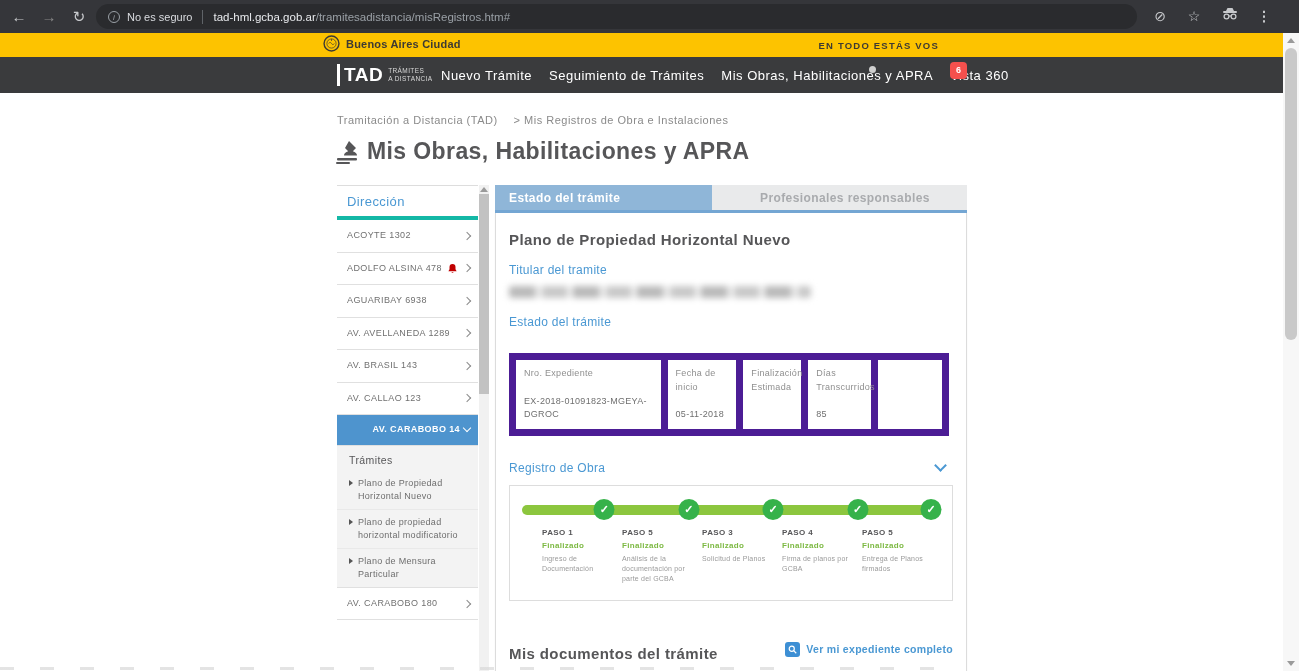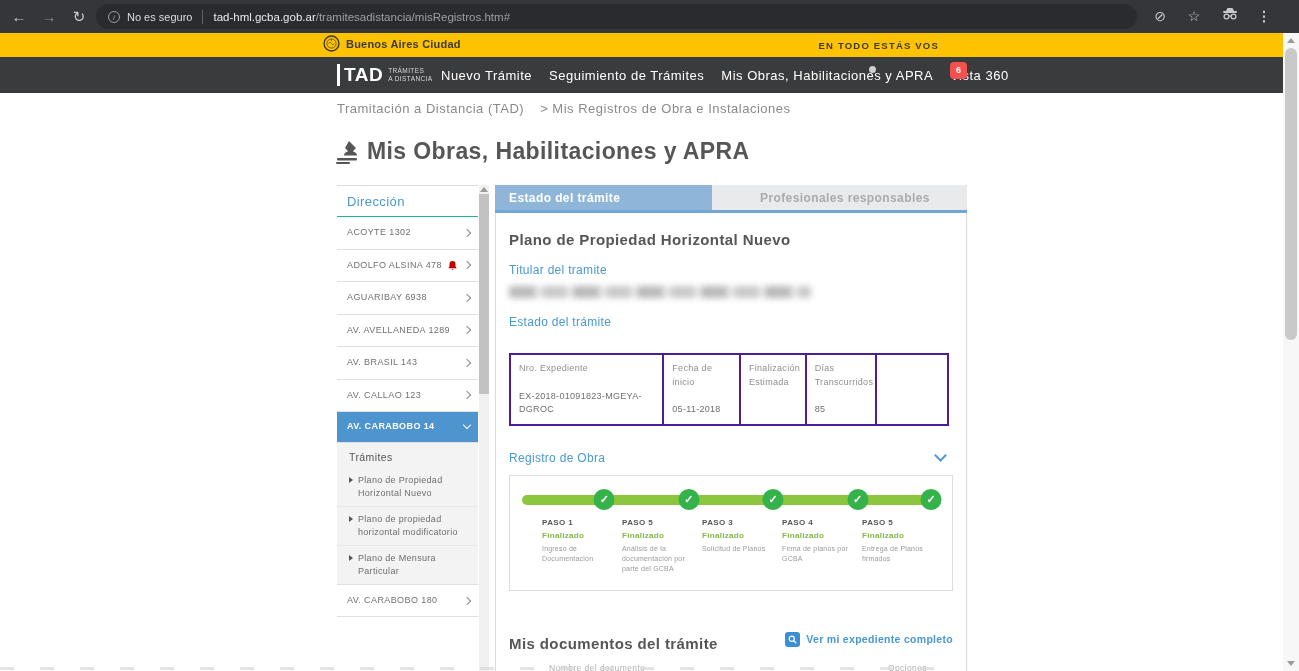--- a/index.html
+++ b/index.html
@@ -41,37 +41,37 @@
   .menu-item { font-size:13px; color:#fff; letter-spacing:.5px; cursor:pointer; white-space:nowrap; }
   .userbox { position:absolute; right:30px; top:7px; display:flex; align-items:flex-start; }
   .user-ico { width:7px; height:7px; border-radius:50%; background:#cfcfcf; margin:2px 3px 0 0; flex:none; }
   .user-redact { width:58px; }
   .redact-line { height:6px; border-radius:2px; background:#8d8d8f; filter:blur(2px); margin-bottom:5px; }
   .badge { position:absolute; right:0; top:5px; min-width:17px; height:17px; border-radius:4px;
     background:#f4504d; color:#fff; font-size:9px; font-weight:bold; text-align:center;
     line-height:17px; padding:0 3px; cursor:pointer; }
 
   
-  .breadcrumb { position:absolute; left:337px; top:101px; font-size:13px; color:#8a8a8a;
+  .breadcrumb { position:absolute; left:337px; top:114px; font-size:11px; color:#8a8a8a;
     letter-spacing:.5px; display:flex; gap:16px; }
   .breadcrumb span { cursor:pointer; }
   .pagetitle { position:absolute; left:335px; top:138px; display:flex; align-items:center; }
   .pagetitle h1 { font-size:23px; font-weight:bold; color:#565658; letter-spacing:.4px; margin-left:8px; }
 
   
   .sidebar { position:absolute; left:337px; top:185px; width:141px; border-top:1px solid #ddd; }
   .sb-head { padding:8px 10px 7px; font-size:13px; color:#4a98d3; letter-spacing:.4px;
-    border-bottom:1px solid #14b8a6; }
+    border-bottom:4px solid #14b8a6; }
   .sb-item { display:flex; align-items:center; justify-content:space-between; padding:9px 8px 9px 10px;
     border-bottom:1px solid #e0e0e0; font-size:9px; color:#707070; letter-spacing:.4px; cursor:pointer;
     line-height:1.5; }
   .sb-item .lbl { flex:1; }
   .chev { flex:none; width:6px; height:6px; border-right:1.6px solid #8a8a8a;
     border-bottom:1.6px solid #8a8a8a; transform:rotate(-45deg); margin-left:4px; }
-  .sb-item.selected { background:#4e94ce; color:#fff; font-weight:bold; padding-top:8px; padding-bottom:8px; }
+  .sb-item.selected { background:#4e94ce; color:#fff; font-weight:bold; padding-top:8px; padding-bottom:8px;text-align:right; }
   .sb-item.selected .chev { border-color:#fff; transform:rotate(45deg); margin-top:-4px; }
   .bell { flex:none; margin-left:auto; margin-right:3px; }
   .tram-block { background:#f3f3f3; border-bottom:1px solid #e0e0e0; }
   .tram-head { font-size:10.5px; color:#565658; padding:8px 10px 5px 12px; letter-spacing:.4px; }
   .tram-item { display:flex; padding:6px 6px 6px 12px; font-size:9px; color:#6e6e6e;
     letter-spacing:.3px; cursor:pointer; line-height:1.45; border-bottom:1px solid #e9e9e9; }
   .tram-item:last-child { border-bottom:none; }
   .tri { flex:none; width:0; height:0; border-left:4px solid #555; border-top:3px solid transparent;
     border-bottom:3px solid transparent; margin:3px 5px 0 0; }
   
@@ -90,21 +90,21 @@
   .panel { border:1px solid #dcdcdc; border-top:none; background:#fff; padding:10px 13px 0;
     min-height:455px; box-shadow:0 1px 2px rgba(0,0,0,.04); }
   .panel h2 { font-size:15px; font-weight:bold; color:#565658; letter-spacing:.4px; margin-top:8px; }
   .bluelabel { font-size:12px; color:#4a98d3; letter-spacing:.3px; }
   .titular-label { margin-top:15px; }
   .titular-redact { margin-top:9px; width:302px; height:12px; border-radius:3px; filter:blur(3px);
     background:repeating-linear-gradient(90deg,#b9b9b9 0 26px,#e8e8e8 26px 34px,#c8c8c8 34px 58px,#efefef 58px 64px); }
   .estado-label { margin-top:17px; }
 
   .exp-table { margin-top:24px; width:440px; border-collapse:collapse; table-layout:fixed; }
-  .exp-table td { border:2px solid #4c1d95; padding:7px 8px; vertical-align:top; }
+  .exp-table td { border:7px solid #4c1d95; padding:7px 8px; vertical-align:top; }
   .exp-lbl { font-size:9px; color:#8f8f8f; letter-spacing:.3px; line-height:1.5; }
   .exp-val { font-size:9px; color:#6f6f6f; letter-spacing:.3px; margin-top:14px; line-height:1.5; }
 
   .registro-row { margin-top:25px; display:flex; align-items:center; justify-content:space-between;
     padding-right:8px; }
   .chev-down-blue { width:9px; height:9px; border-right:2px solid #4a98d3; border-bottom:2px solid #4a98d3;
     transform:rotate(45deg); cursor:pointer; margin-top:-4px; }
 
   .progress-box { margin-top:10px; border:1px solid #ddd; padding:13px 10px 16px; }
   .bar-wrap { position:relative; height:22px; }

